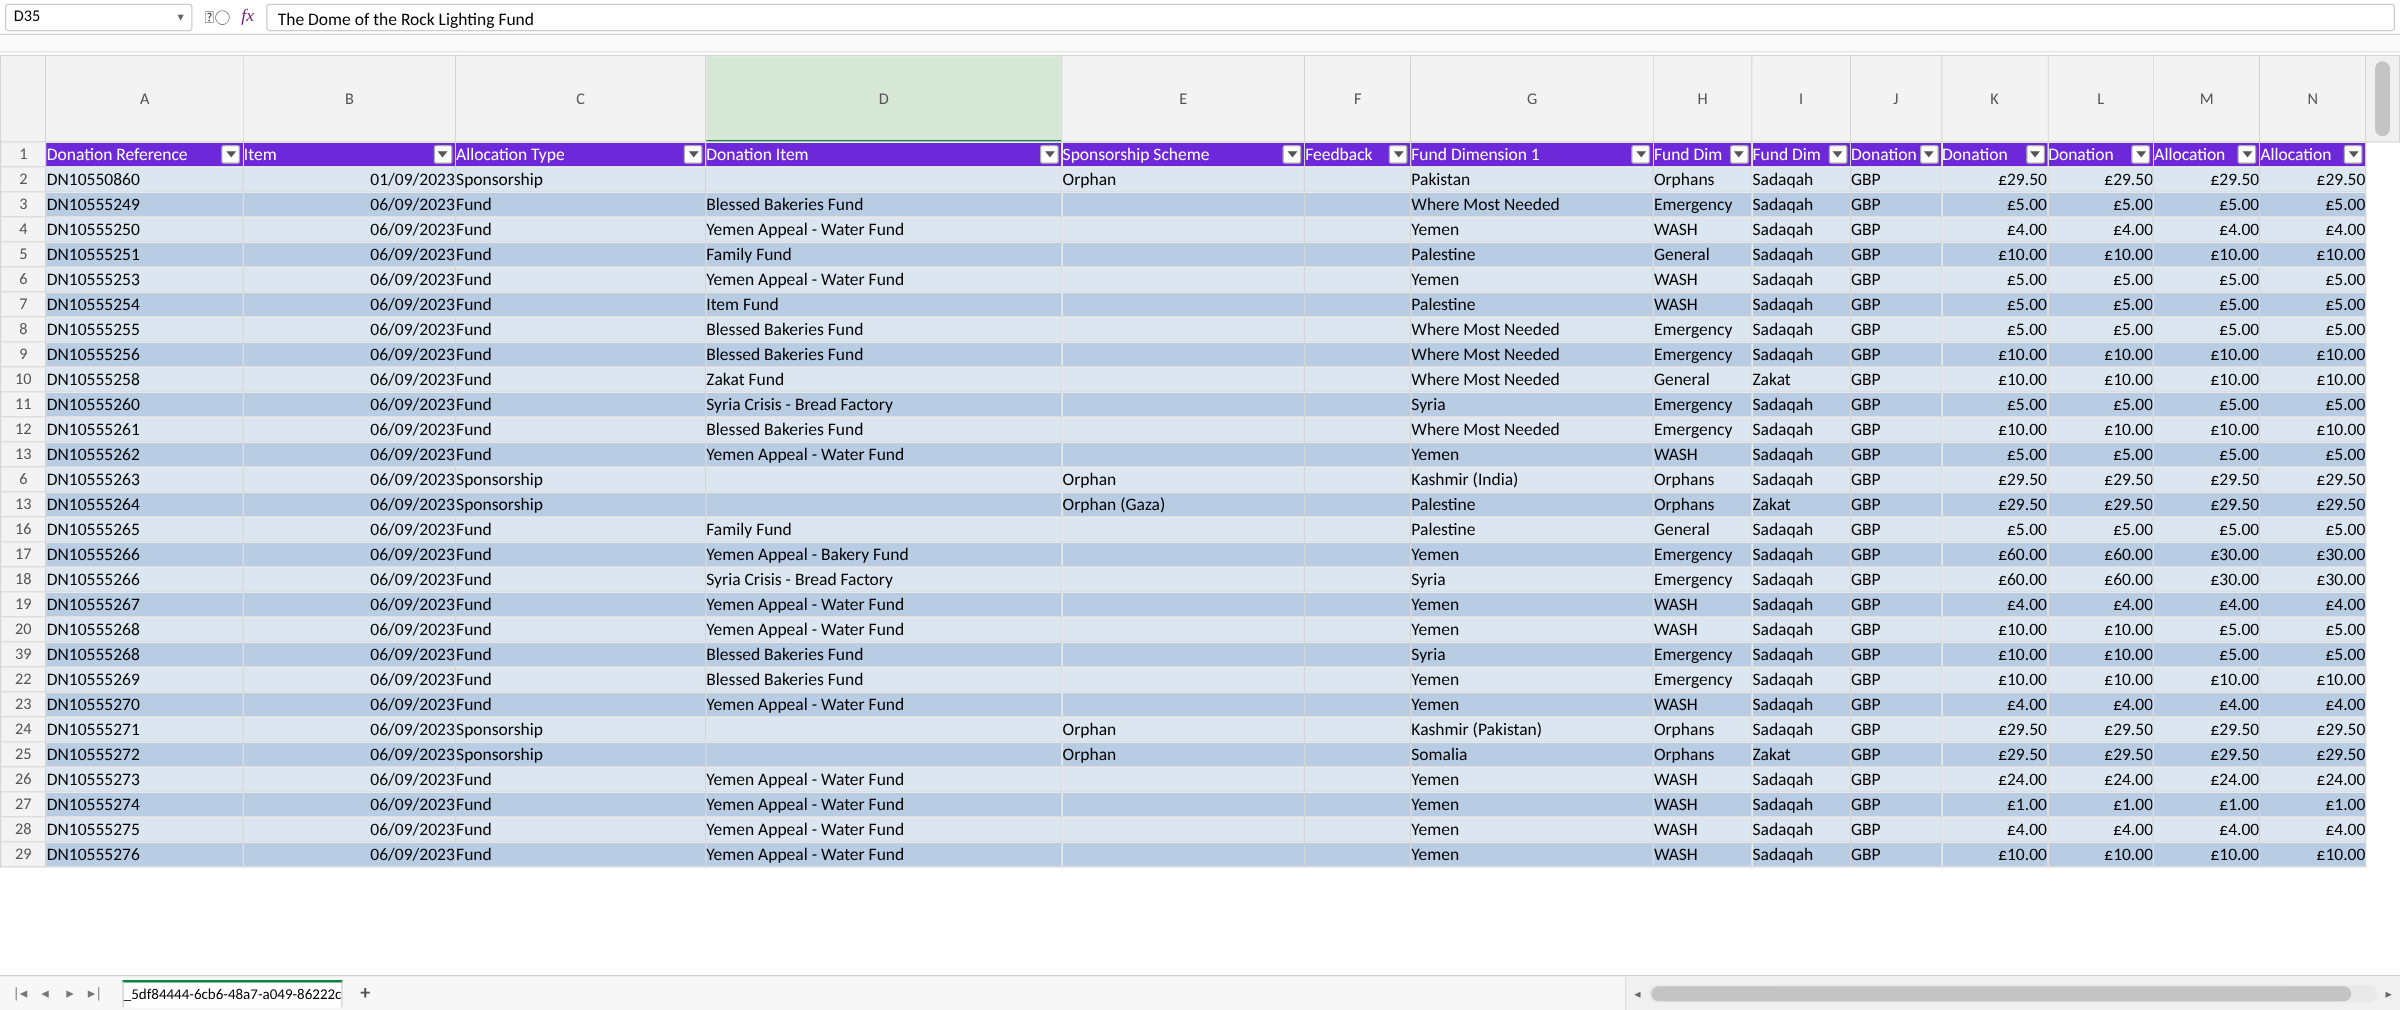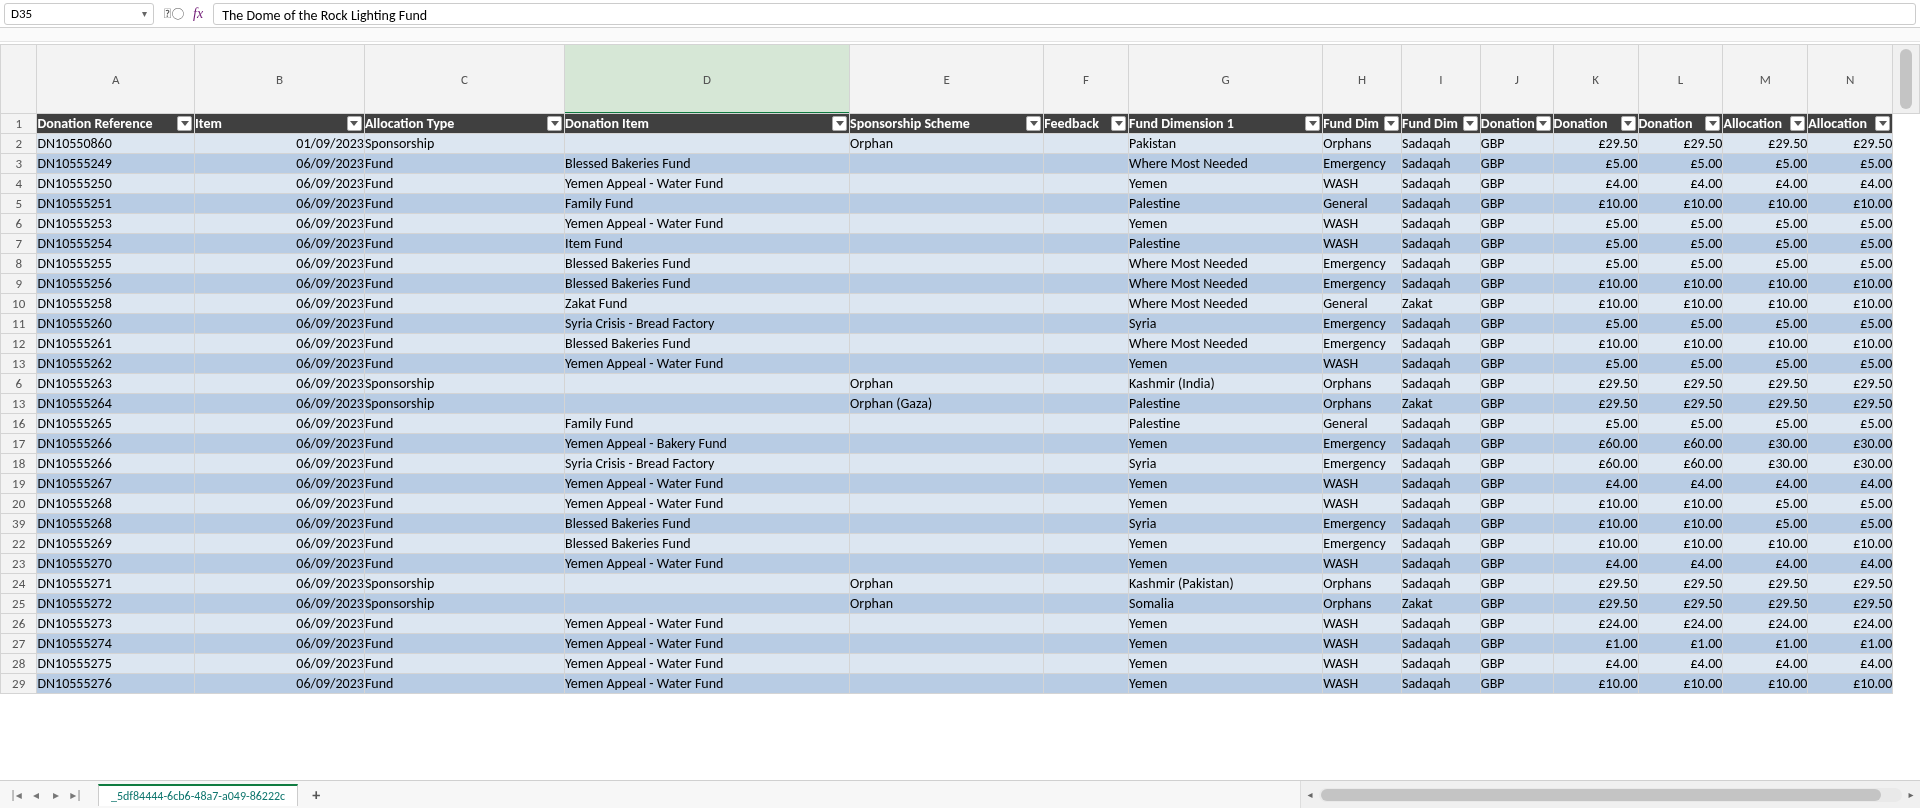--- a/index.html
+++ b/index.html
@@ -116,23 +116,23 @@
     border-right:1px solid #d4d4d4;
   }
   
   tbody td {
     padding: 0 4px;
     line-height: 19px;
   }
   td.right { text-align: right; }
   
   tr.tblhead td {
-    background: #404040;
+    background: #6d28d9;
     color: #fff;
-    font-weight: 700;
+    font-weight: 400;
     position: relative;
     padding-right: 18px;
   }
   tr.tblhead td .filter {
     position:absolute;
     right:2px; top:2px;
     width:15px; height:15px;
     background:#fff;
     border:1px solid #aaa;
     border-radius:2px;
@@ -165,22 +165,22 @@
     display:flex;
     align-items:center;
     font-size:12px;
   }
   .tab-nav { display:flex; gap:4px; padding:0 8px; color:#777;}
   .tab-nav span{ width:16px;text-align:center;cursor:default;}
   .sheet-tab {
     background:#fff;
     border:1px solid #ccc;
     border-bottom:none;
-    padding:3px 12px;
-    color:#0f766e;
+    padding:3px 0;
+    color:#000000;
     font-weight:500;
     border-top:2px solid #107c41;
     margin-left:6px;
     border-radius:0 0 0 0;
   }
   .add-sheet {
     margin-left:8px;
     width:20px;height:20px;
     border-radius:50%;
     display:flex;align-items:center;justify-content:center;

